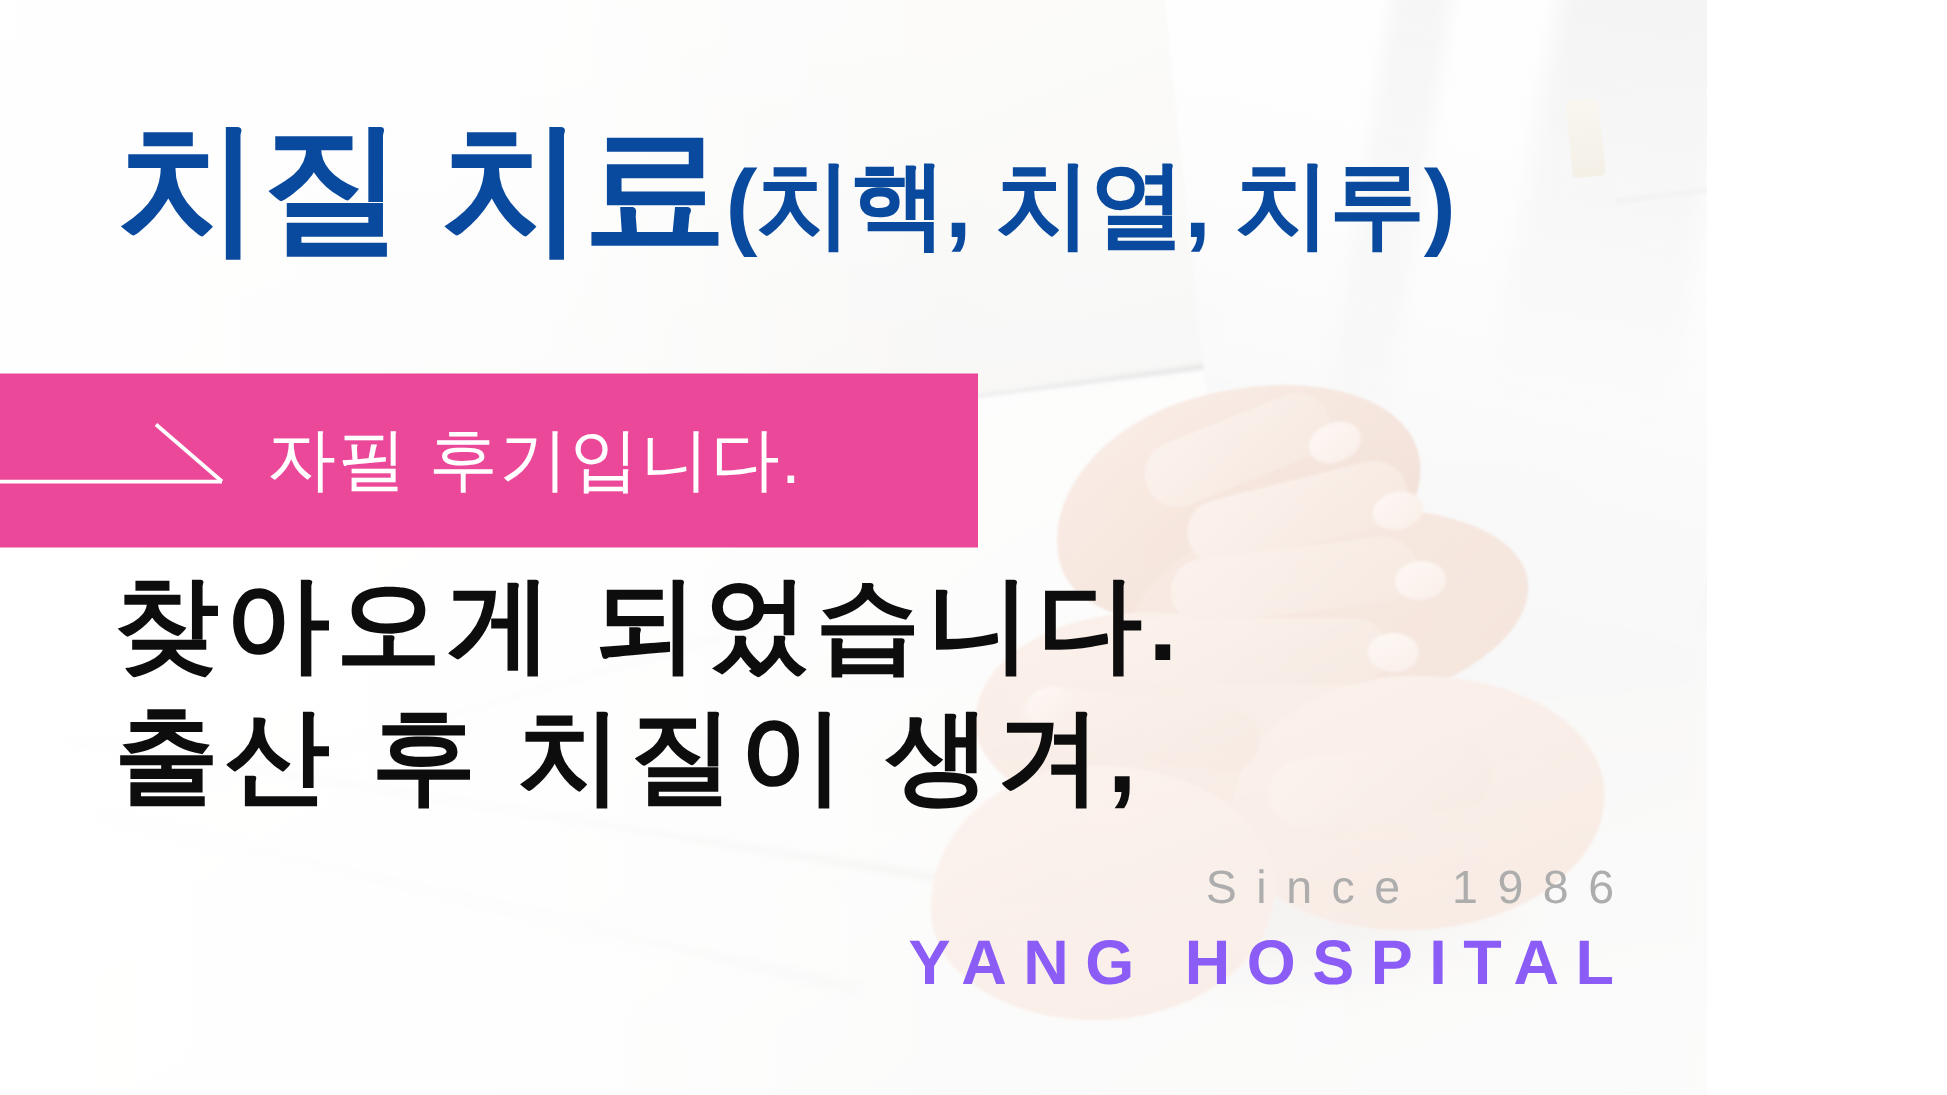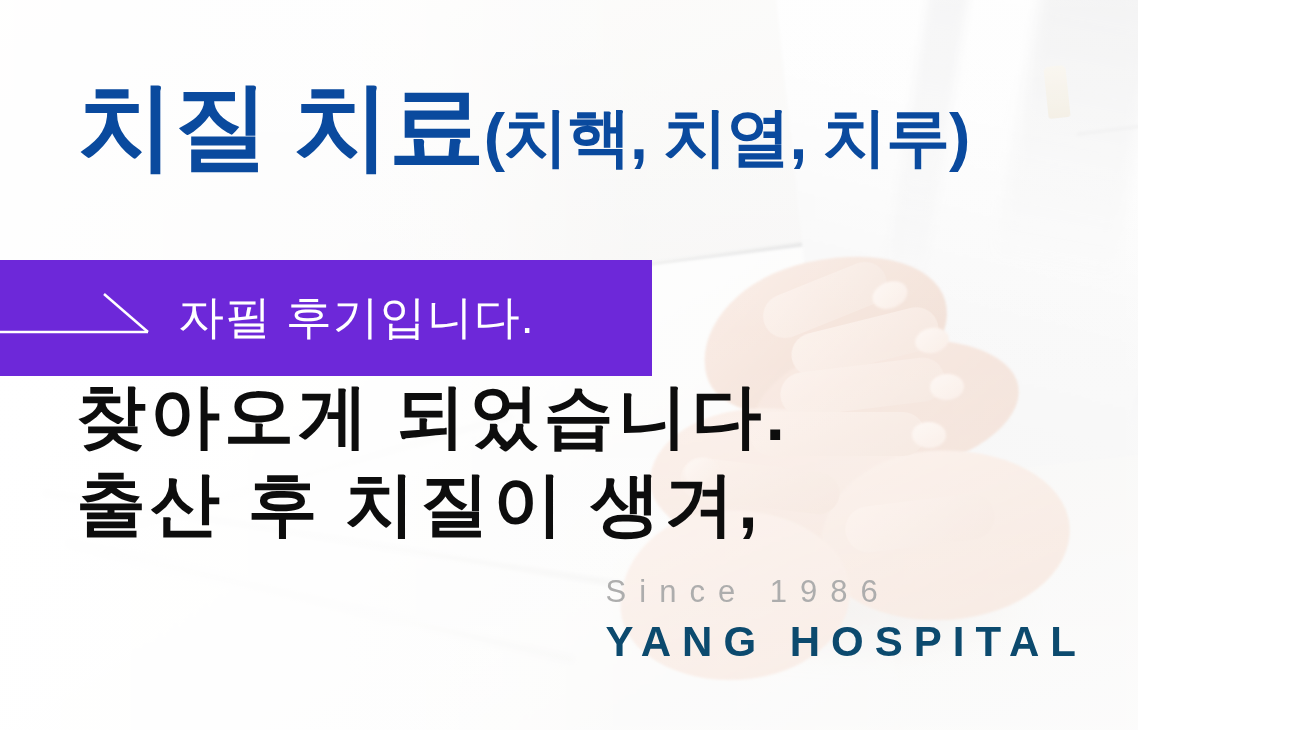--- a/index.html
+++ b/index.html
@@ -189,24 +189,23 @@
     white-space:nowrap;
     line-height:1;
   }
   .headline .big   { font-size:96px; letter-spacing:-1px; }
   .headline .small { font-size:64px; letter-spacing:-1px; }
 
   .review-banner {
     position:absolute;
     left:0; top:249px;
     width:652px; height:116px;
-    background:#6d28d9;
+    background:#ec4899;
     display:flex;
     align-items:center;
-    margin-top:11px;
   }
   .arrow-mark {
     position:relative;
     width:150px; height:60px;
     margin-left:0;
     flex:0 0 150px;
   }
   .arrow-mark svg { position:absolute; left:0; top:0; }
 
   .review-text {
@@ -225,32 +224,33 @@
     font-weight:bold;
     font-size:70px;
     line-height:1.26;
     letter-spacing:4px;
     white-space:nowrap;
   }
 
   .logo-block {
     position:absolute;
     right:62px; bottom:62px;
+    text-align:right;
     margin-top:20px;
   }
   .logo-since {
     color:#adadad;
     font-size:31px;
     font-weight:300;
     letter-spacing:13px;
     margin-right:-13px;
     line-height:1.1;
   }
   .logo-name {
-    color:#0c4a6e;
+    color:#8b5cf6;
     font-size:42px;
     font-weight:bold;
     letter-spacing:11px;
     margin-right:-11px;
     line-height:1.25;
     margin-top:6px;
   }
 </style>
 </head>
 <body>

